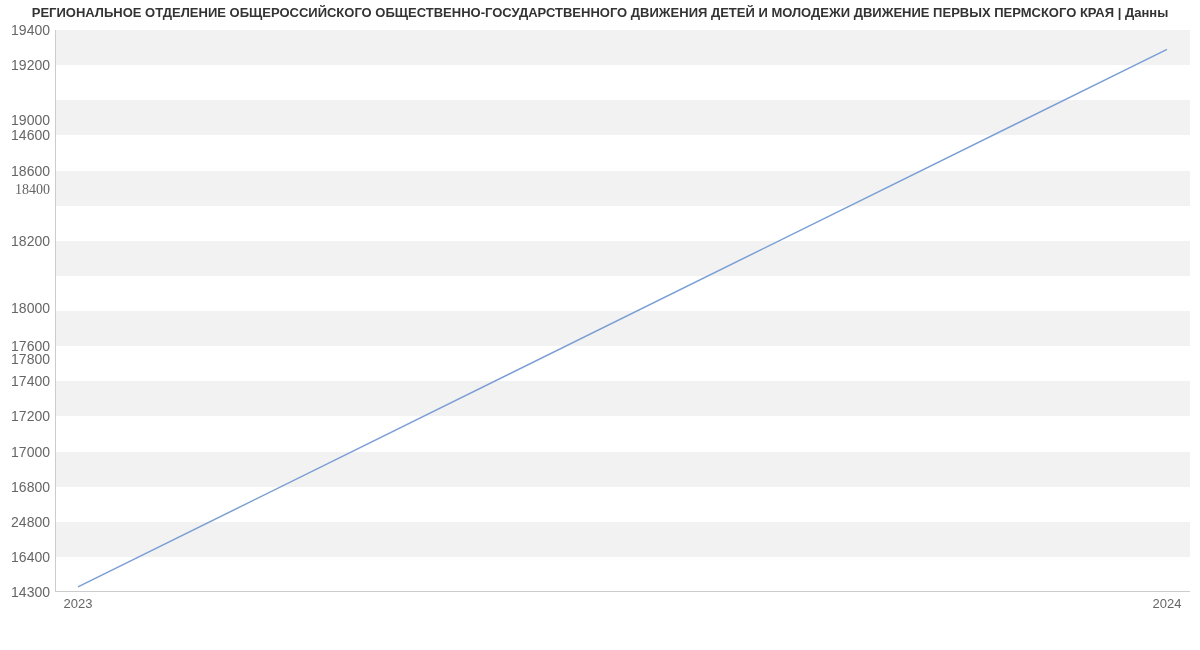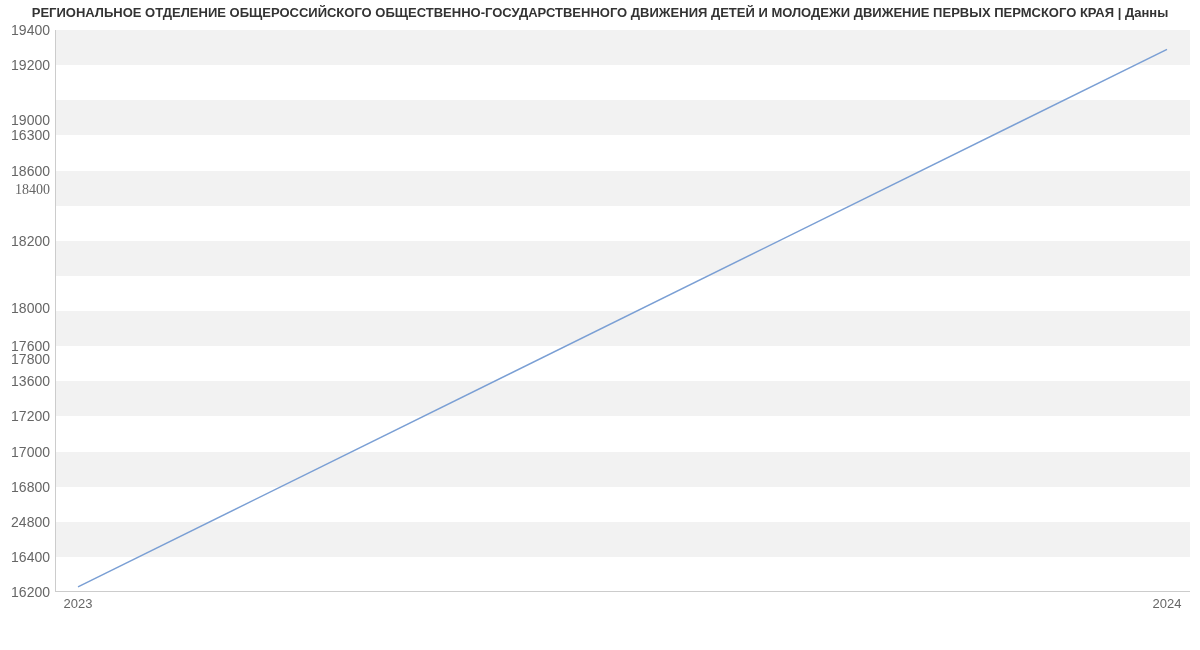--- a/index.html
+++ b/index.html
@@ -87,34 +87,34 @@
     <div class="grid-band" style="top:210.75px;height:35.125px;"></div>
     <div class="grid-band" style="top:281px;height:35.125px;"></div>
     <div class="grid-band" style="top:351.25px;height:35.125px;"></div>
     <div class="grid-band" style="top:421.5px;height:35.125px;"></div>
     <div class="grid-band" style="top:491.75px;height:35.125px;"></div>
   </div>
 
   <div class="y-tick-label" style="top:30px;">19400</div>
   <div class="y-tick-label" style="top:65.125px;">19200</div>
   <div class="y-tick-label" style="top:100.25px;margin-top:20px;">19000</div>
-  <div class="y-tick-label" style="top:135.375px;">16300</div>
+  <div class="y-tick-label" style="top:135.375px;">14600</div>
   <div class="y-tick-label" style="top:170.5px;">18600</div>
   <div class="y-tick-label" style="top:190px;font-family:Liberation Serif, serif;">18400</div>
   <div class="y-tick-label" style="top:240.75px;">18200</div>
   <div class="y-tick-label" style="top:275.875px;margin-top:32px;">18000</div>
   <div class="y-tick-label" style="top:311px;margin-top:48px;">17800</div>
   <div class="y-tick-label" style="top:346.125px;">17600</div>
-  <div class="y-tick-label" style="top:381.25px;">13600</div>
+  <div class="y-tick-label" style="top:381.25px;">17400</div>
   <div class="y-tick-label" style="top:416.375px;">17200</div>
   <div class="y-tick-label" style="top:451.5px;">17000</div>
   <div class="y-tick-label" style="top:486.625px;">16800</div>
   <div class="y-tick-label" style="top:521.75px;">24800</div>
   <div class="y-tick-label" style="top:556.875px;">16400</div>
-  <div class="y-tick-label" style="top:592px;">16200</div>
+  <div class="y-tick-label" style="top:592px;">14300</div>
 
   <div class="x-tick-label" style="left:78px;">2023</div>
   <div class="x-tick-label" style="left:1167px;">2024</div>
 
   <svg class="data-line" viewBox="0 0 1135 562" preserveAspectRatio="none">
     <polyline points="23,556.9 1112,19.3" fill="none" stroke="#7a9fd4" stroke-width="1.5"></polyline>
   </svg>
 </div>
 
 </body></html>

